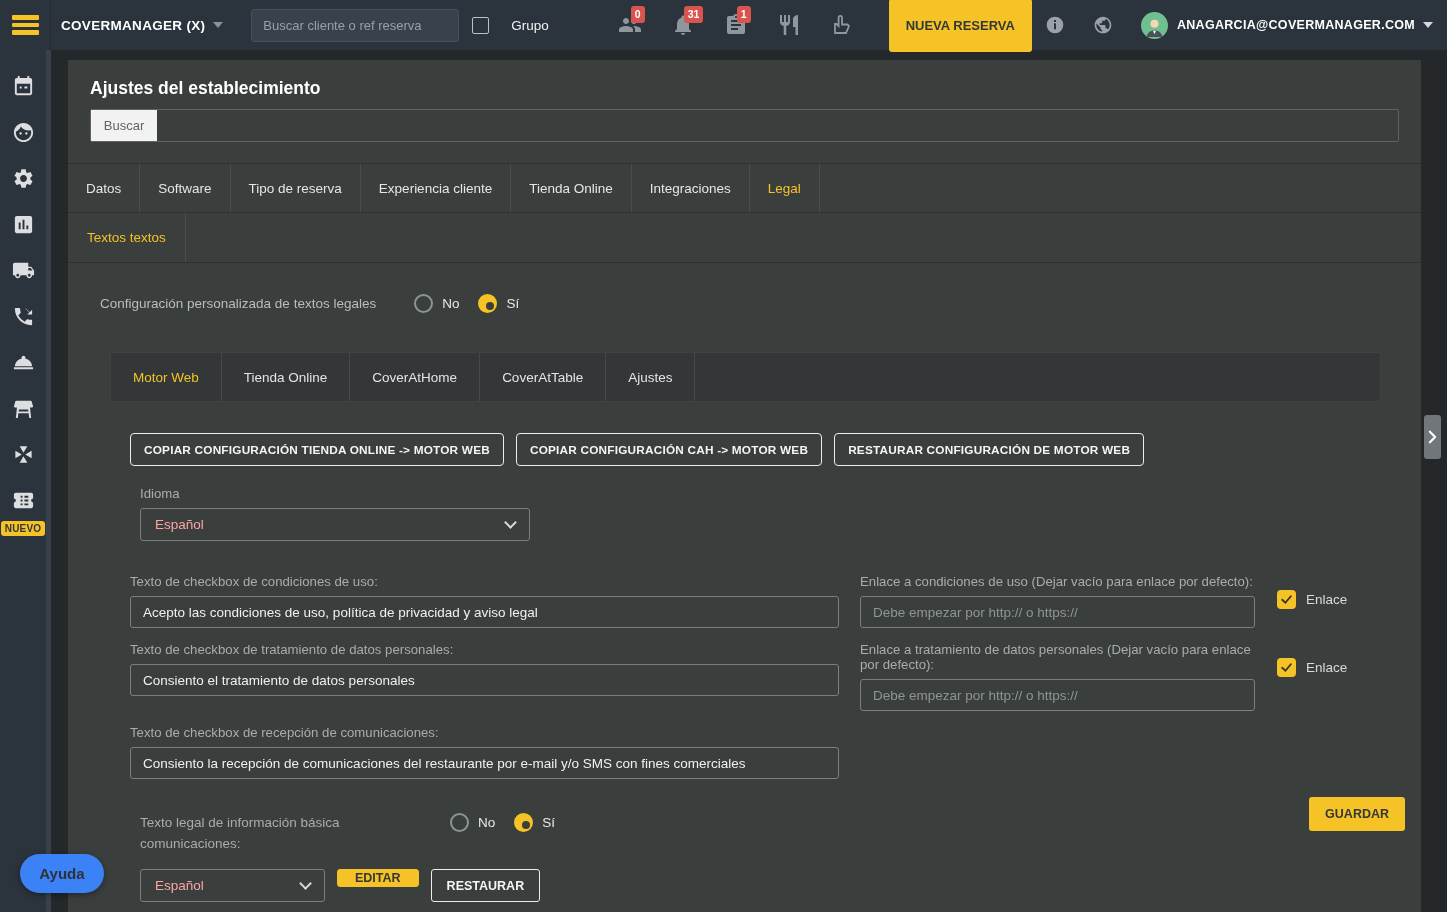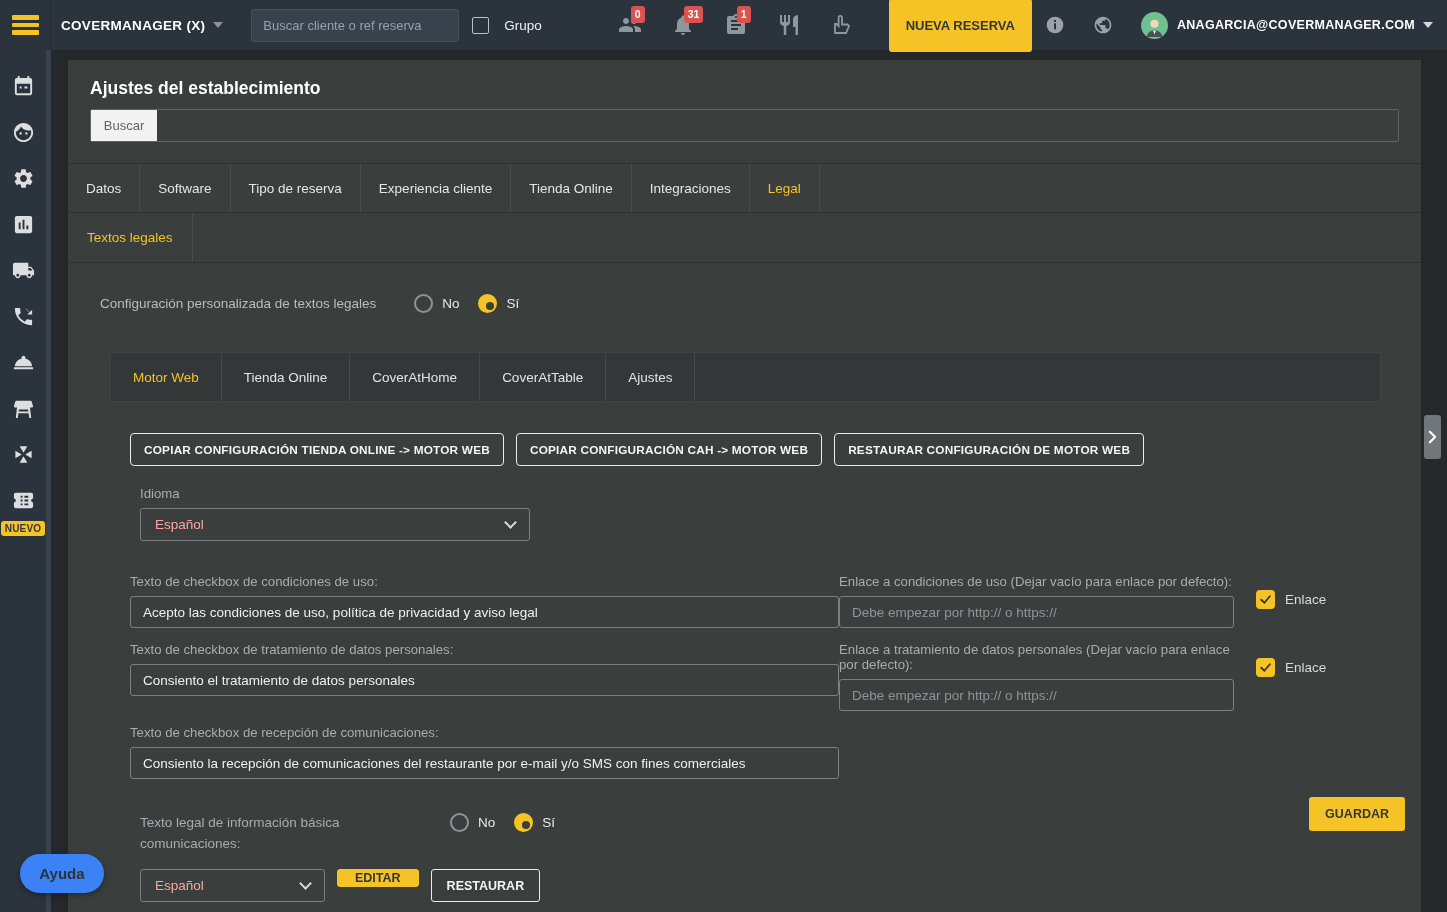--- a/index.html
+++ b/index.html
@@ -13,21 +13,21 @@
   
   .topbar{position:absolute;top:0;left:0;width:1447px;height:50px;background:#2b333c;display:flex;align-items:center;z-index:30;}
   .burger-zone{width:51px;height:50px;display:flex;align-items:center;justify-content:center;border-right:1px solid #232b33;cursor:pointer;flex:none;}
   .burger{display:flex;flex-direction:column;gap:3px;}
   .burger span{display:block;width:27px;height:4.5px;background:#f5c325;border-radius:1px;}
   .brand{display:flex;align-items:center;margin-left:10px;cursor:pointer;flex:none;}
   .brand-label{font-size:13.5px;font-weight:bold;color:#fff;letter-spacing:.3px;}
   .caret{width:0;height:0;border-left:5px solid transparent;border-right:5px solid transparent;border-top:6px solid #8a9199;margin-left:8px;}
   .tb-search{margin-left:28px;width:208px;height:33px;background:#39424c;border:1px solid #46505b;border-radius:3px;color:#e8e8e8;font-size:13px;padding:0 11px;outline:none;flex:none;font-family:"Liberation Sans",sans-serif;}
   .tb-search::placeholder{color:#97a0a9;}
-  .grupo{display:flex;align-items:center;gap:15px;margin-left:13px;cursor:pointer;flex:none;}
+  .grupo{display:flex;align-items:center;gap:22px;margin-left:13px;cursor:pointer;flex:none;}
   .cb-empty{width:17px;height:17px;border:1px solid #b9c0c7;border-radius:2px;background:transparent;display:inline-block;}
   .grupo-label{font-size:13.5px;color:#f2f2f2;}
   .tb-spacer{flex:1;}
   .tb-icon{position:relative;width:24px;height:24px;color:#8f979e;cursor:pointer;flex:none;margin-right:29px;}
   .tb-icon svg{width:24px;height:24px;display:block;}
   .tb-badge{position:absolute;top:-7px;left:13px;background:#d9534f;color:#fff;font-size:10.5px;font-weight:bold;line-height:1;padding:3px 4px;border-radius:3px;min-width:14px;text-align:center;}
   .nueva-btn{height:53px;padding:0 17px;background:#f5c325;border:none;border-radius:3px;color:#33373a;font-weight:bold;font-size:13px;cursor:pointer;flex:none;margin:0 13px 0 6px;font-family:"Liberation Sans",sans-serif;}
   .round-icon{width:20px;height:20px;flex:none;margin-right:28px;cursor:pointer;}
   .round-icon svg{width:20px;height:20px;display:block;}
   .avatar{width:27px;height:27px;border-radius:50%;background:#6fbf8f;flex:none;overflow:hidden;cursor:pointer;margin-right:9px;display:flex;align-items:flex-end;justify-content:center;}
@@ -71,21 +71,21 @@
   
   .idioma-block{margin:20px 0 0 72px;}
   .field-label{font-size:13.2px;color:#a8acad;margin-bottom:7px;display:block;}
   .select{width:390px;height:33px;border:1px solid #7a7e7e;border-radius:3px;display:flex;align-items:center;justify-content:space-between;padding:0 14px;cursor:pointer;background:transparent;}
   .select .val{font-size:13.5px;color:#fca5a5;}
   .chev{width:9px;height:9px;border-right:2px solid #d8d8d8;border-bottom:2px solid #d8d8d8;transform:rotate(45deg);margin-top:-5px;flex:none;}
   
   .field-row{display:flex;margin:14px 0 0 62px;align-items:flex-start;}
   .field-row.first{margin-top:33px;}
   .col-left{width:709px;}
-  .col-right{width:395px;}
+  .col-right{width:395px;margin-left:21px;}
   .col-check{margin-left:22px;padding-top:16px;}
   .text-input{width:100%;height:32px;background:transparent;border:1px solid #7b7f7f;border-radius:3px;color:#f0f0f0;font-size:13.5px;padding:0 12px;outline:none;font-family:"Liberation Sans",sans-serif;}
   .text-input::placeholder{color:#8f9496;}
   .check-wrap{display:flex;align-items:center;gap:10px;cursor:pointer;}
   .cb-yellow{width:19px;height:19px;background:#f5c325;border-radius:4px;display:flex;align-items:center;justify-content:center;flex:none;}
   .cb-yellow svg{width:13px;height:13px;display:block;}
   .check-label{font-size:13.5px;color:#d9dadb;}
   
   .bottom-block{display:flex;margin:33px 0 0 72px;align-items:flex-start;}
   .bottom-label{width:225px;font-size:13.5px;color:#a8acad;line-height:21px;}
@@ -269,21 +269,21 @@
     <div class="tab">Datos</div>
     <div class="tab">Software</div>
     <div class="tab">Tipo de reserva</div>
     <div class="tab">Experiencia cliente</div>
     <div class="tab">Tienda Online</div>
     <div class="tab">Integraciones</div>
     <div class="tab active">Legal</div>
   </div>
 
   <div class="subtabs-row">
-    <div class="subtab">Textos legales</div>
+    <div class="subtab">Textos textos</div>
   </div>
 
   <div class="radio-line">
     <span class="radio-line-label">Configuración personalizada de textos legales</span>
     <div class="radio-group">
       <div class="radio-opt">
         <span class="radio"></span>
         <span class="lbl">No</span>
       </div>
       <div class="radio-opt">

